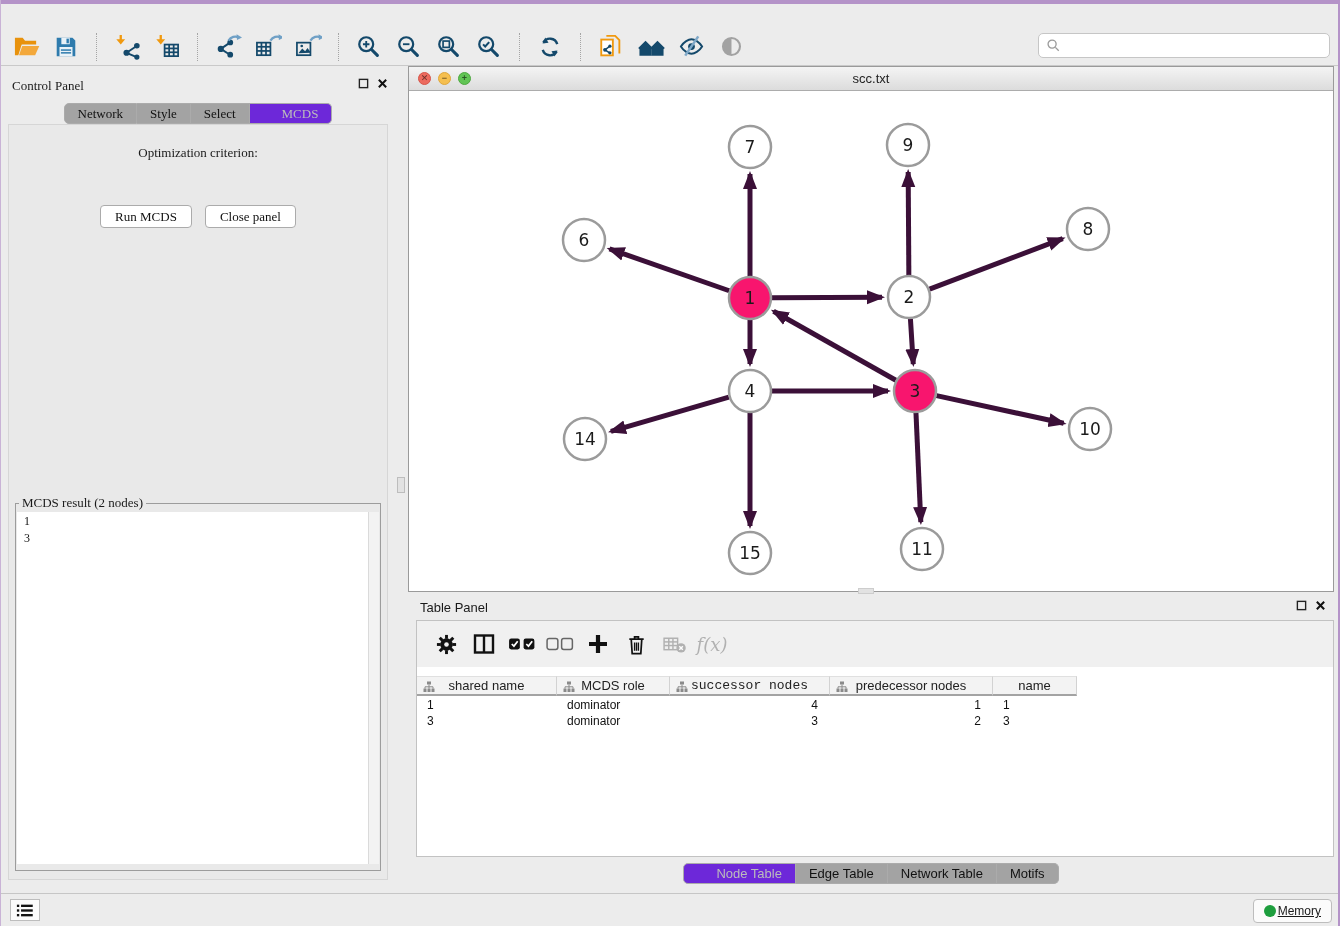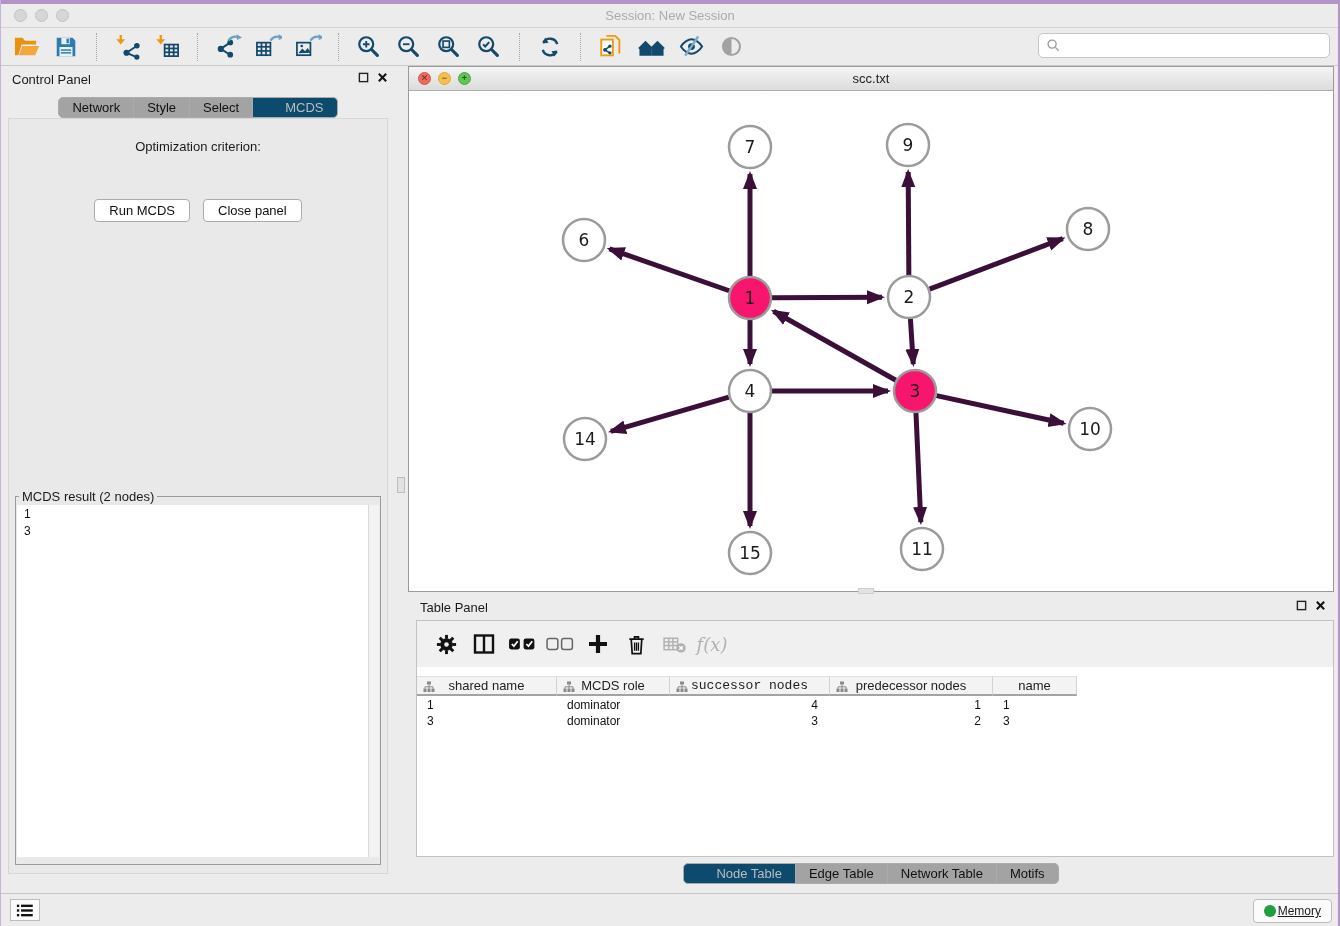--- a/index.html
+++ b/index.html
@@ -23,30 +23,30 @@
   
   .toolbar { position:absolute; left:0; top:28px; width:100%; height:38px; background:#ECECEC; border-bottom:1px solid #C9C9C9; display:flex; align-items:center; padding-left:6px; }
   .tbtn { width:40px; height:34px; background:none; border:none; display:flex; align-items:center; justify-content:center; cursor:pointer; }
   .tbtn svg { display:block; }
   .tbtn.disabled { opacity:0.9; }
   .tsep { width:1px; height:28px; border-left:1px dotted #A5A5A5; margin:0 10px; }
   .search-wrap { position:absolute; right:10px; top:5px; width:292px; height:25px; background:#fff; border:1px solid #C6C6C6; border-radius:5px; display:flex; align-items:center; padding-left:7px; }
   .search-wrap input { border:none; outline:none; flex:1; height:20px; font-size:13px; background:transparent; }
 
   
-  .control-panel { position:absolute; left:0; top:66px; width:396px; height:824px; }
+  .control-panel { position:absolute; left:0; top:72px; width:396px; height:824px;font-family:Liberation Serif, serif; }
   .cp-header { position:absolute; left:12px; top:6px; font-size:13px; color:#1a1a1a; }
   .panel-controls { position:absolute; right:8px; top:6px; display:flex; gap:8px; align-items:center; }
   .panel-controls span { display:inline-flex; cursor:pointer; }
   .cp-tabs { position:absolute; left:0; right:0; top:31px; display:flex; justify-content:center; }
   .seg { display:flex; }
   .seg .tab { height:21px; line-height:19px; padding:0 13px; background:#a3a3a3; border:1px solid #ABABAB; border-left:none; font-size:13px; color:#111; cursor:pointer; white-space:nowrap; }
   .seg .tab:first-child { border-left:1px solid #ABABAB; border-radius:5px 0 0 5px; }
   .seg .tab:last-child { border-radius:0 5px 5px 0; }
-  .seg .tab.active { background:#0c4a6e; color:#BCBCBC;padding-left:32px; }
+  .seg .tab.active { background:#6d28d9; color:#BCBCBC;padding-left:32px; }
   .cp-body { position:absolute; left:8px; right:8px; top:52px; height:756px; background:#E9E9E9; border:1px solid #D6D6D6; }
   .opt-label { text-align:center; margin-top:20px; font-size:13px; }
   .criterion { position:absolute; left:36px; top:46px; width:310px; height:23px; background:#fff; border:1px solid #ABABAB; border-radius:4px; font-size:13px; line-height:21px; padding-left:9px; cursor:pointer; }
   .criterion .updown { position:absolute; right:5px; top:3px; }
   .cp-buttons { position:absolute; left:0; width:100%; top:80px; display:flex; justify-content:center; gap:13px; }
   .btn { height:23px; background:#fff; border:1px solid #ABABAB; border-radius:4px; font-size:13px; padding:0 14px; font-family:inherit; cursor:pointer; color:#111; }
   fieldset.result { position:absolute; left:6px; right:6px; top:370px; height:376px; border:1px solid #9C9C9C; background:#E9E9E9; padding:1px; }
   fieldset.result legend { font-size:13px; padding:0 3px; margin-left:2px; color:#1a1a1a; }
   .result-box { position:relative; width:100%; height:352px; background:#fff; overflow:hidden; }
   .result-text { font-size:12px; line-height:17px; padding:1px 0 0 7px; white-space:pre; color:#111; }
@@ -89,28 +89,20 @@
   .memory-dot { width:12px; height:12px; border-radius:50%; background:#1E9E3E; }
 </style>
 </head>
 <body>
 
 <div class="app">
   <div class="purple-top"></div>
   <div class="purple-right"></div>
   <div class="purple-left"></div>
 
-  <div class="titlebar">
-    <div class="tl-group">
-      <div class="tl"></div>
-      <div class="tl"></div>
-      <div class="tl"></div>
-    </div>
-    <div class="main-title">Session: New Session</div>
-  </div>
 
   <div class="toolbar">
     <div id="toolbar-buttons" style="display:flex;align-items:center;">
         <button class="tbtn">
           <svg width="27" height="27" viewBox="0 0 28 28">
             <path d="M2 23V5h8l2.5 3H24v4H9l-3.5 11H2z" fill="#E8920D"></path>
             <path d="M9.6 13.5H27.2L23 23H6.2z" fill="#F3A83B"></path>
           </svg>
         </button>
         <button class="tbtn">

